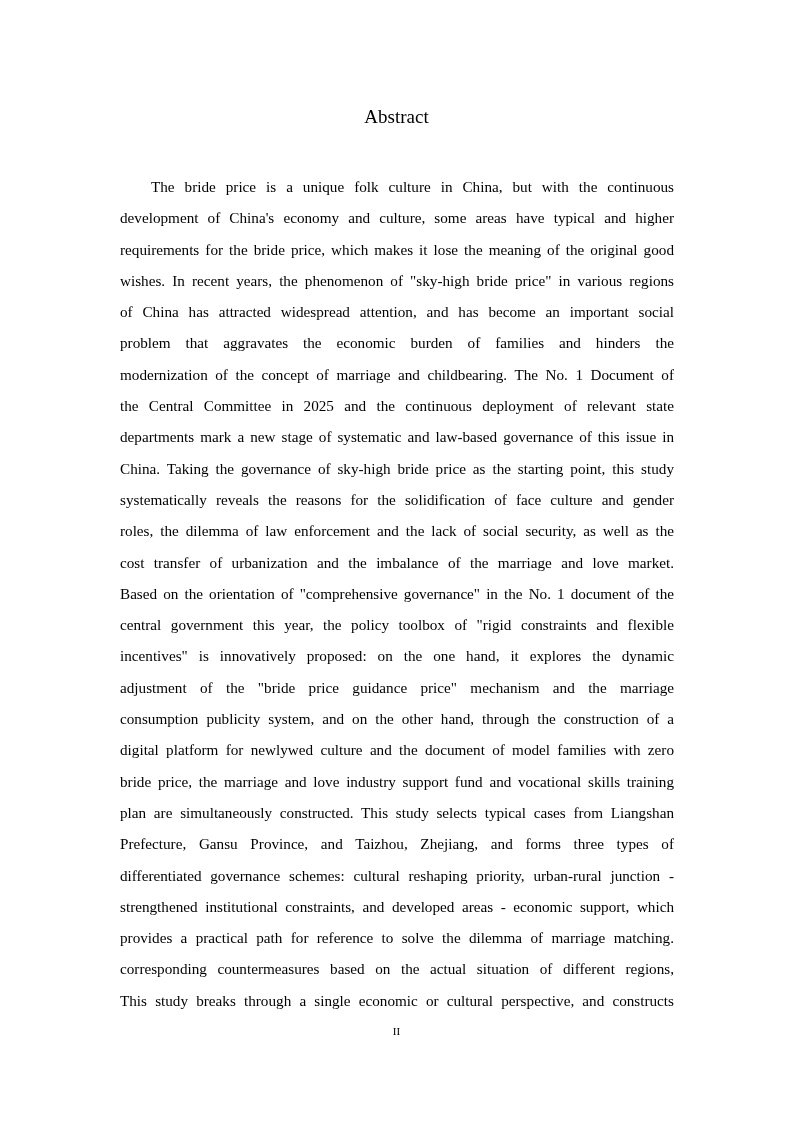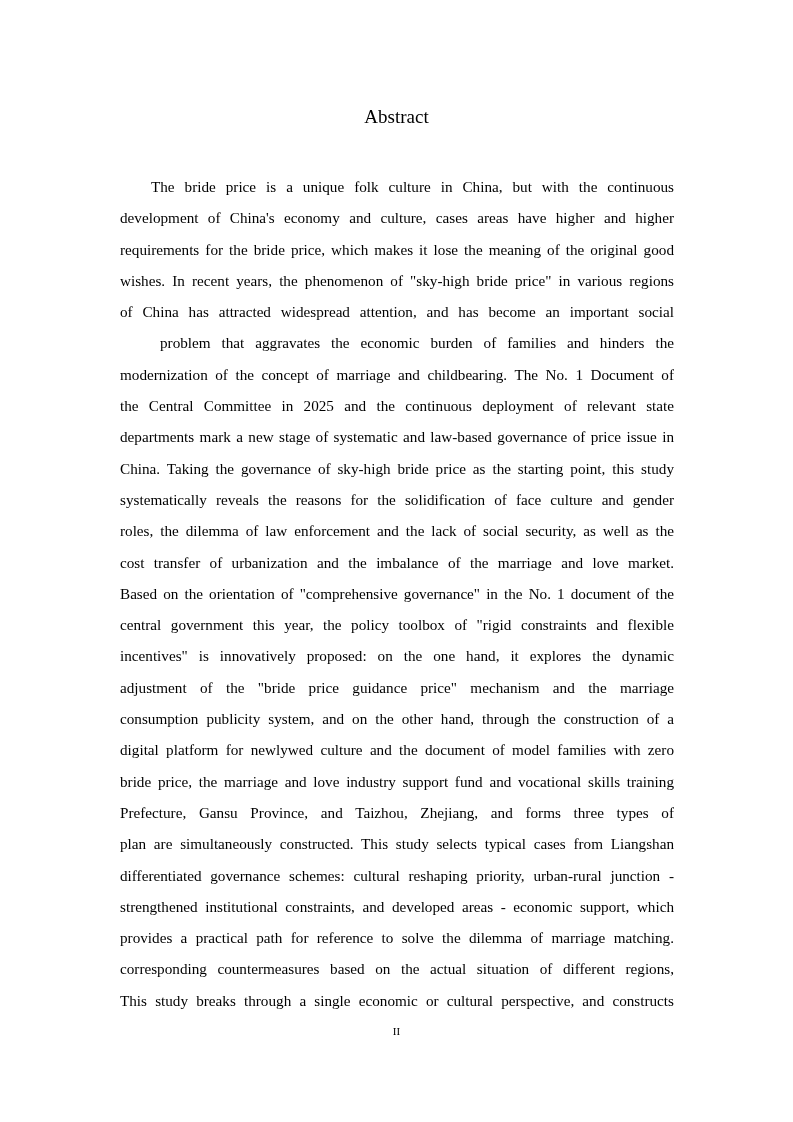--- a/index.html
+++ b/index.html
@@ -15,41 +15,41 @@
               font-size: 11px; line-height: 14px; }
 </style>
 </head>
 <body>
 
 <div>
   <div class="title">Abstract</div>
 
   <div class="body" id="abstract-body">
       <span class="line first" style="white-space: normal; overflow: hidden;">The bride price is a unique folk culture in China, but with the continuous</span>
-      <span class="line" style="white-space: normal; overflow: hidden;">development of China's economy and culture, cases areas have higher and higher</span>
+      <span class="line" style="white-space: normal; overflow: hidden;">development of China's economy and culture, some areas have typical and higher</span>
       <span class="line" style="white-space: normal; overflow: hidden;">requirements for the bride price, which makes it lose the meaning of the original good</span>
       <span class="line" style="white-space: normal; overflow: hidden;">wishes. In recent years, the phenomenon of "sky-high bride price" in various regions</span>
       <span class="line" style="white-space: normal; overflow: hidden;">of China has attracted widespread attention, and has become an important social</span>
-      <span class="line" style="white-space: normal; overflow: hidden; margin-left: 40px;">problem that aggravates the economic burden of families and hinders the</span>
+      <span class="line" style="white-space: normal; overflow: hidden;">problem that aggravates the economic burden of families and hinders the</span>
       <span class="line" style="white-space: normal; overflow: hidden;">modernization of the concept of marriage and childbearing. The No. 1 Document of</span>
       <span class="line" style="white-space: normal; overflow: hidden;">the Central Committee in 2025 and the continuous deployment of relevant state</span>
-      <span class="line" style="white-space: normal; overflow: hidden;">departments mark a new stage of systematic and law-based governance of price issue in</span>
+      <span class="line" style="white-space: normal; overflow: hidden;">departments mark a new stage of systematic and law-based governance of this issue in</span>
       <span class="line" style="white-space: normal; overflow: hidden;">China. Taking the governance of sky-high bride price as the starting point, this study</span>
       <span class="line" style="white-space: normal; overflow: hidden;">systematically reveals the reasons for the solidification of face culture and gender</span>
       <span class="line" style="white-space: normal; overflow: hidden;">roles, the dilemma of law enforcement and the lack of social security, as well as the</span>
       <span class="line" style="white-space: normal; overflow: hidden;">cost transfer of urbanization and the imbalance of the marriage and love market.</span>
       <span class="line" style="white-space: normal; overflow: hidden;">Based on the orientation of "comprehensive governance" in the No. 1 document of the</span>
       <span class="line" style="white-space: normal; overflow: hidden;">central government this year, the policy toolbox of "rigid constraints and flexible</span>
       <span class="line" style="white-space: normal; overflow: hidden;">incentives" is innovatively proposed: on the one hand, it explores the dynamic</span>
       <span class="line" style="white-space: normal; overflow: hidden;">adjustment of the "bride price guidance price" mechanism and the marriage</span>
       <span class="line" style="white-space: normal; overflow: hidden;">consumption publicity system, and on the other hand, through the construction of a</span>
       <span class="line" style="white-space: normal; overflow: hidden;">digital platform for newlywed culture and the document of model families with zero</span>
       <span class="line" style="white-space: normal; overflow: hidden;">bride price, the marriage and love industry support fund and vocational skills training</span>
+      <span class="line" style="white-space: normal; overflow: hidden;">plan are simultaneously constructed. This study selects typical cases from Liangshan</span>
       <span class="line" style="white-space: normal; overflow: hidden;">Prefecture, Gansu Province, and Taizhou, Zhejiang, and forms three types of</span>
-      <span class="line" style="white-space: normal; overflow: hidden;">plan are simultaneously constructed. This study selects typical cases from Liangshan</span>
       <span class="line" style="white-space: normal; overflow: hidden;">differentiated governance schemes: cultural reshaping priority, urban-rural junction -</span>
       <span class="line" style="white-space: normal; overflow: hidden;">strengthened institutional constraints, and developed areas - economic support, which</span>
       <span class="line" style="white-space: normal; overflow: hidden;">provides a practical path for reference to solve the dilemma of marriage matching.</span>
       <span class="line" style="white-space: normal; overflow: hidden;">corresponding countermeasures based on the actual situation of different regions,</span>
       <span class="line" style="white-space: normal; overflow: hidden;">This study breaks through a single economic or cultural perspective, and constructs</span>
     </div>
 
   <div class="page-num">II</div>
 </div>
 

